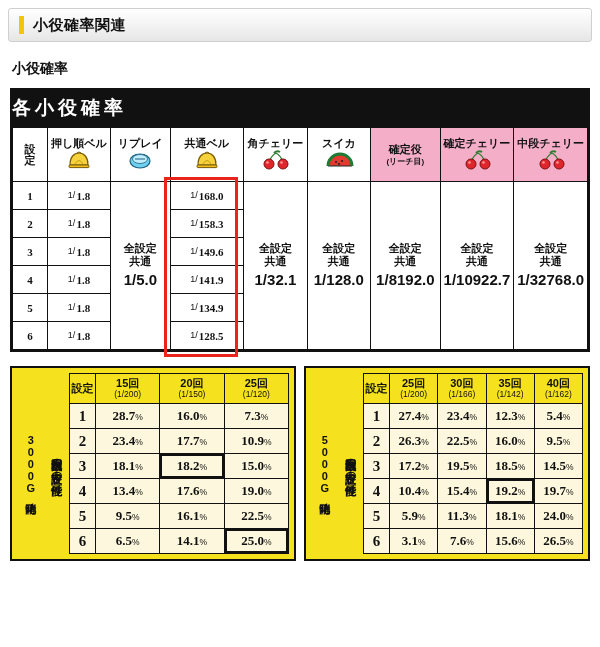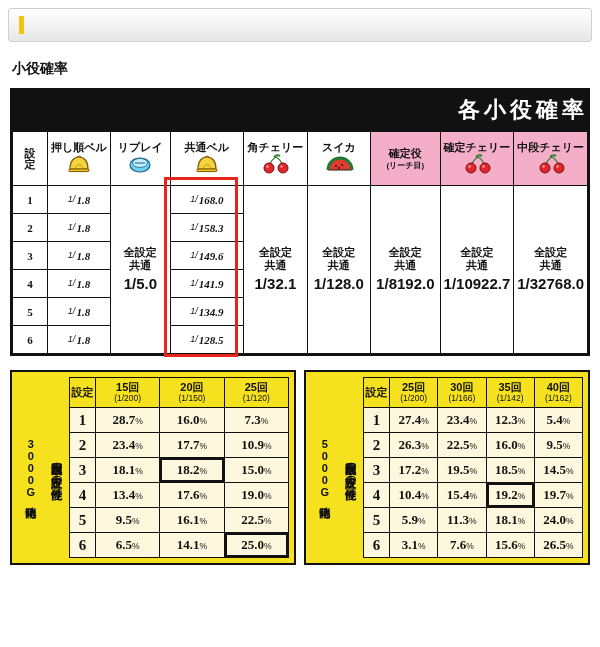--- a/index.html
+++ b/index.html
@@ -43,22 +43,22 @@
   
   .main-table-wrap {
     margin: 0 10px;
     border: 2px solid #111;
     background: #fff;
     position: relative;
   }
   .main-title {
     background: #111;
     color: #fff;
-    text-align: right;
-    font-size: 22px;
+    text-align: left;
+    font-size: 19px;
     font-weight: bold;
     letter-spacing: 4px;
     padding: 5px 0 6px 0;
   }
   table.maintbl {
     border-collapse: collapse;
     width: 100%;
     table-layout: fixed;
   }
   table.maintbl td, table.maintbl th {
@@ -90,21 +90,20 @@
     font-size: 19px;
     font-weight: bold;
     font-family: "Liberation Serif", serif;
     height: 28px;
   }
   .val {
     font-size: 15px;
     font-weight: bold;
     font-family: "Liberation Serif", serif;
     white-space: nowrap;
-    font-style: italic;
   }
   .val .frac {
     font-size: 9px;
     font-weight: normal;
     font-family: "Liberation Sans", sans-serif;
     vertical-align: 2px;
     margin-right: 1px;
   }
   .allsame {
     font-size: 11px;
@@ -202,20 +201,21 @@
     white-space: nowrap;
   }
   td.pct .u { font-size: 8.5px; font-weight: normal; font-family:"Liberation Sans",sans-serif; }
   td.pct.hl { box-shadow: inset 0 0 0 2px #111; }
 </style>
 </head>
 <body>
 
 <div class="page-header">
   <div class="header-accent"></div>
+  <div class="header-title">小役確率関連</div>
 </div>
 
 <div class="section-title">小役確率</div>
 
 <div class="main-table-wrap">
   <div class="main-title">各小役確率</div>
 
   <table class="maintbl">
     <colgroup>
       <col style="width:34px">

